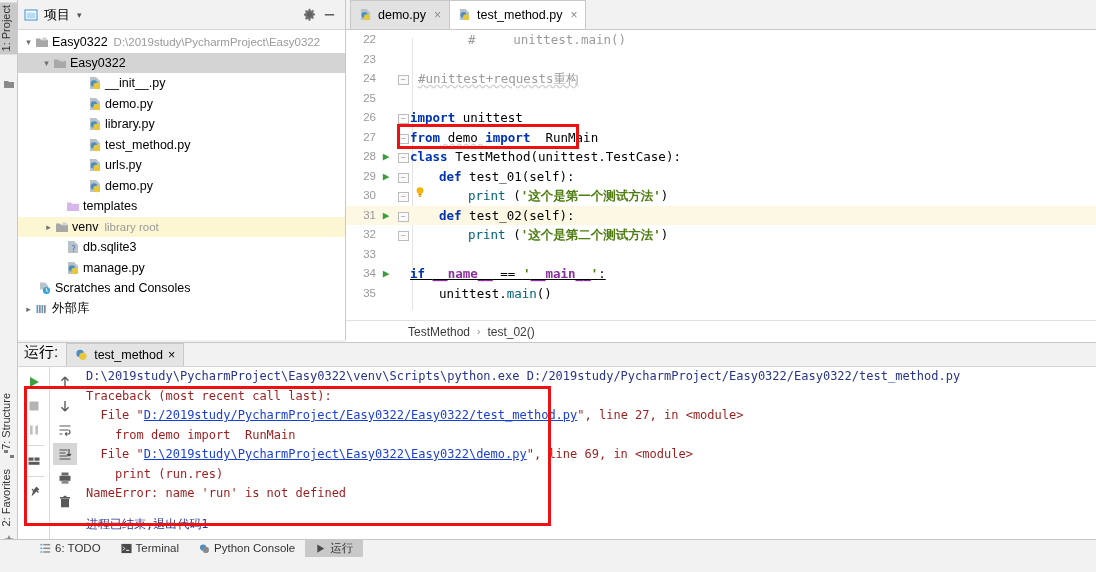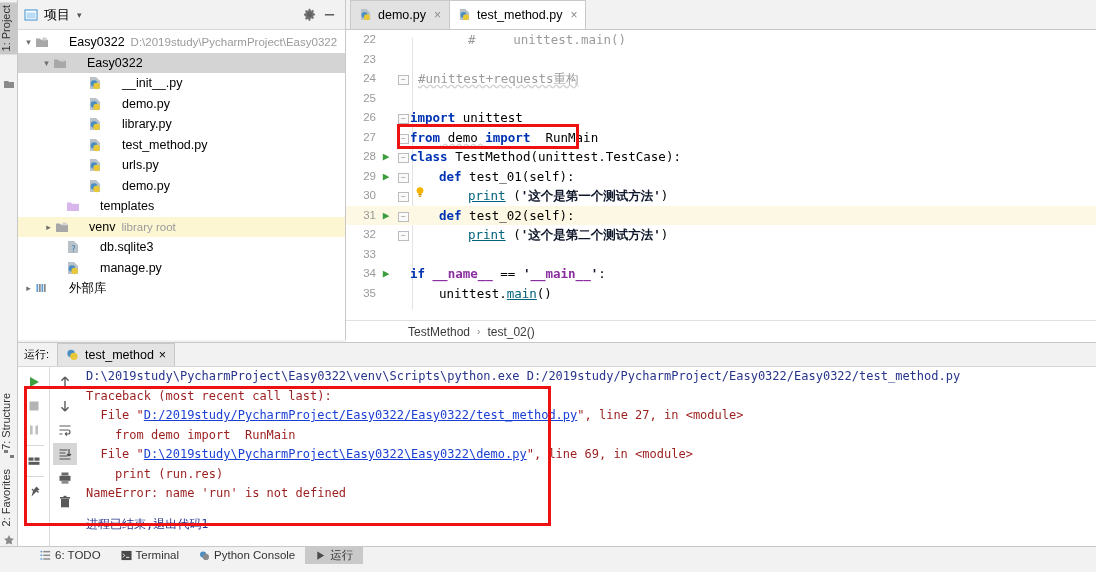--- a/index.html
+++ b/index.html
@@ -46,21 +46,21 @@
   .tree { padding-top:2px; font-size:12.5px; }
   .tree-row {
     display:flex; align-items:center; height:20.5px;
     padding-left:4px; white-space:nowrap;
   }
   .tree-row.sel-gray { background:#d4d4d4; }
   .tree-row.sel-yellow { background:#fdf6d3; }
   .arrow {
     width:13px; text-align:center; color:#6e6e6e; font-size:9px; flex:none;
   }
-  .tree-label { margin-left:20px; }
+  .tree-label { margin-left:3px; }
   .tree-sub { color:#9a9a9a; margin-left:6px; font-size:11.5px; }
   .ic { width:14px; height:14px; flex:none; display:block; }
 
   
   .tabbar {
     position:absolute; left:346px; top:0; width:750px; height:30px;
     background:#f2f2f2; border-bottom:1px solid #c8c8c8;
     display:flex; align-items:flex-end; padding-left:4px;
   }
   .tab {
@@ -97,22 +97,22 @@
     color:#9a9a9a; font-size:10px;
   }
   .bulb { position:absolute; left:68px; width:14px; text-align:center; }
   .ctext { position:absolute; left:64px; }
   .guide {
     position:absolute; left:66px; top:0; bottom:0; width:1px;
     background:#e3e3e3;
   }
   .kw  { color:#0033b3; font-weight:bold; }
   .cm  { color:#9b9b9b; }
-  .str { color:#0f172a; font-weight:bold; }
-  .fn  { color:#00627a;text-decoration:underline; }
+  .str { color:#4d7c0f; font-weight:bold; }
+  .fn  { color:#00627a; }
   .pl  { color:#000; }
   .dunder { color:#8b2fa0; font-weight:bold; }
   .squig { text-decoration:underline; text-decoration-style:wavy;
            text-decoration-color:#d0d0d0; }
 
   .breadcrumb {
     position:absolute; left:346px; top:320px; width:750px; height:22px;
     background:#fff; border-top:1px solid #e0e0e0;
     display:flex; align-items:center; padding-left:62px;
     font-size:12px; color:#3b3b3b;
@@ -121,21 +121,21 @@
 
   
   .run-panel {
     position:absolute; left:18px; top:342px; width:1078px; height:213px;
     background:#fff; border-top:1px solid #c8c8c8;
   }
   .run-head {
     height:24px; background:#f2f2f2; display:flex; align-items:flex-end;
     border-bottom:1px solid #d6d6d6;
   }
-  .run-title { font-size:11px; padding:0 8px 4px 6px; }
+  .run-title { font-size:15px; padding:0 8px 4px 6px; }
   .run-tab {
     height:23px; background:#e4e4e4; border:1px solid #c8c8c8;
     border-bottom:none; display:flex; align-items:center; gap:5px;
     padding:0 8px; font-size:12.5px;
   }
   .run-toolbars {
     position:absolute; left:0; top:24px; width:62px; bottom:0;
     display:flex;
   }
   .tb {
@@ -160,21 +160,21 @@
   .err { color:#9b1d1d; }
   .lnk { color:#1a3fd4; text-decoration:underline; }
   .done { color:#27348b; }
 
   .redbox {
     position:absolute; border:3px solid #ee1111; pointer-events:none;
   }
 
   
   .statusbar {
-    position:absolute; left:0; bottom:9px; width:1096px; height:17px;
+    position:absolute; left:0; bottom:16px; width:1096px; height:17px;
     background:#f2f2f2; border-top:1px solid #c8c8c8;
     display:flex; align-items:center; font-size:11.5px; color:#333;
   }
   .sb-item { display:flex; align-items:center; gap:4px; padding:0 10px; height:17px; }
   .sb-item.active { background:#c9c9c9;text-align:center; }
   svg { display:block; }
 </style>
 </head>
 <body>
 
@@ -353,20 +353,30 @@
         <span class="ic">
             <svg width="14" height="14" viewBox="0 0 14 14">
               <path d="M2 1h6l4 4v8H2z" fill="#b9c2c9"></path>
               <circle cx="6" cy="7.5" r="3.3" fill="#4a8ec2"></circle>
               <circle cx="8.6" cy="10" r="3.3" fill="#e8c838"></circle>
             </svg>
           </span>
         <span class="tree-label">manage.py</span>
       </div>
 
+      <div class="tree-row" style="padding-left:20px;">
+        <span class="ic">
+            <svg width="14" height="14" viewBox="0 0 14 14">
+              <path d="M2 1.5h5l3 3v4H2z" fill="#b9c2c9"></path>
+              <circle cx="8.5" cy="9.5" r="3.6" fill="#3aa3d9"></circle>
+              <path d="M8.5 7.3v2.4l1.7 1" stroke="#fff" stroke-width="1" fill="none"></path>
+            </svg>
+          </span>
+        <span class="tree-label">Scratches and Consoles</span>
+      </div>
 
       <div class="tree-row">
         <span class="arrow">▸</span>
         <span class="ic">
             <svg width="14" height="14" viewBox="0 0 14 14">
               <rect x="1.5" y="3" width="1.7" height="8" fill="#5b9bd5"></rect>
               <rect x="4" y="3" width="1.7" height="8" fill="#8a8a8a"></rect>
               <rect x="6.5" y="3" width="1.7" height="8" fill="#5b9bd5"></rect>
               <rect x="9" y="3" width="1.7" height="8" fill="#8a8a8a"></rect>
             </svg>
@@ -413,21 +423,21 @@
         <div class="code-line"><span class="lnum">28</span><span class="gutter-run">▶</span><span class="fold"><span style="border:1px solid #bcbcbc;padding:0 2px;font-size:8px;line-height:8px;display:inline-block;background:#fafafa;">−</span></span><span class="ctext" style="left: 64px;"><span class="kw">class</span><span class="pl"> </span><span class="pl">TestMethod</span><span class="pl">(unittest.TestCase):</span></span></div>
         <div class="code-line"><span class="lnum">29</span><span class="gutter-run">▶</span><span class="fold"><span style="border:1px solid #bcbcbc;padding:0 2px;font-size:8px;line-height:8px;display:inline-block;background:#fafafa;">−</span></span><span class="ctext" style="left: 93px;"><span class="kw">def</span><span class="pl"> </span><span class="pl">test_01</span><span class="pl">(self):</span></span></div>
         <div class="code-line"><span class="lnum">30</span><span class="fold"><span style="border:1px solid #bcbcbc;padding:0 2px;font-size:8px;line-height:8px;display:inline-block;background:#fafafa;">−</span></span><span class="bulb"><svg width="12" height="12" viewBox="0 0 12 12">
               <circle cx="6" cy="4.6" r="3.4" fill="#f5b400"></circle>
               <rect x="4.4" y="8" width="3.2" height="1.3" fill="#c98f00"></rect>
               <rect x="4.8" y="9.8" width="2.4" height="1" fill="#c98f00"></rect>
             </svg></span><span class="ctext" style="left: 122px;"><span class="fn">print</span><span class="pl"> (</span><span class="str">'这个是第一个测试方法'</span><span class="pl">)</span></span></div>
         <div class="code-line hl"><span class="lnum">31</span><span class="gutter-run">▶</span><span class="fold"><span style="border:1px solid #bcbcbc;padding:0 2px;font-size:8px;line-height:8px;display:inline-block;background:#fafafa;">−</span></span><span class="ctext" style="left: 93px;"><span class="kw">def</span><span class="pl"> </span><span class="pl">test_02</span><span class="pl">(self):</span></span></div>
         <div class="code-line"><span class="lnum">32</span><span class="fold"><span style="border:1px solid #bcbcbc;padding:0 2px;font-size:8px;line-height:8px;display:inline-block;background:#fafafa;">−</span></span><span class="ctext" style="left: 122px;"><span class="fn">print</span><span class="pl"> (</span><span class="str">'这个是第二个测试方法'</span><span class="pl">)</span></span></div>
         <div class="code-line"><span class="lnum">33</span><span class="ctext" style="left: 64px;"></span></div>
-        <div class="code-line"><span class="lnum">34</span><span class="gutter-run">▶</span><span class="ctext" style="left: 64px;"><span class="kw">if</span><span class="pl"> </span><span class="dunder">__name__</span><span class="pl"> == </span><span class="str">'</span><span class="dunder">__main__</span><span class="str">'</span><span class="pl">:</span></span></div>
+        <div class="code-line"><span class="lnum">34</span><span class="gutter-run">▶</span><span class="ctext" style="left: 64px; text-decoration: underline;"><span class="kw">if</span><span class="pl"> </span><span class="dunder">__name__</span><span class="pl"> == </span><span class="str">'</span><span class="dunder">__main__</span><span class="str">'</span><span class="pl">:</span></span></div>
         <div class="code-line"><span class="lnum">35</span><span class="ctext" style="left: 93px;"><span class="pl">unittest.</span><span class="fn">main</span><span class="pl">()</span></span></div>
       </div>
     <div class="redbox" id="code-redbox" style="left:51px; top:94px; width:182px; height:25px;"></div>
   </div>
 
   <div class="breadcrumb">
     <span>TestMethod</span>
     <span class="bc-sep">›</span>
     <span>test_02()</span>
   </div>

